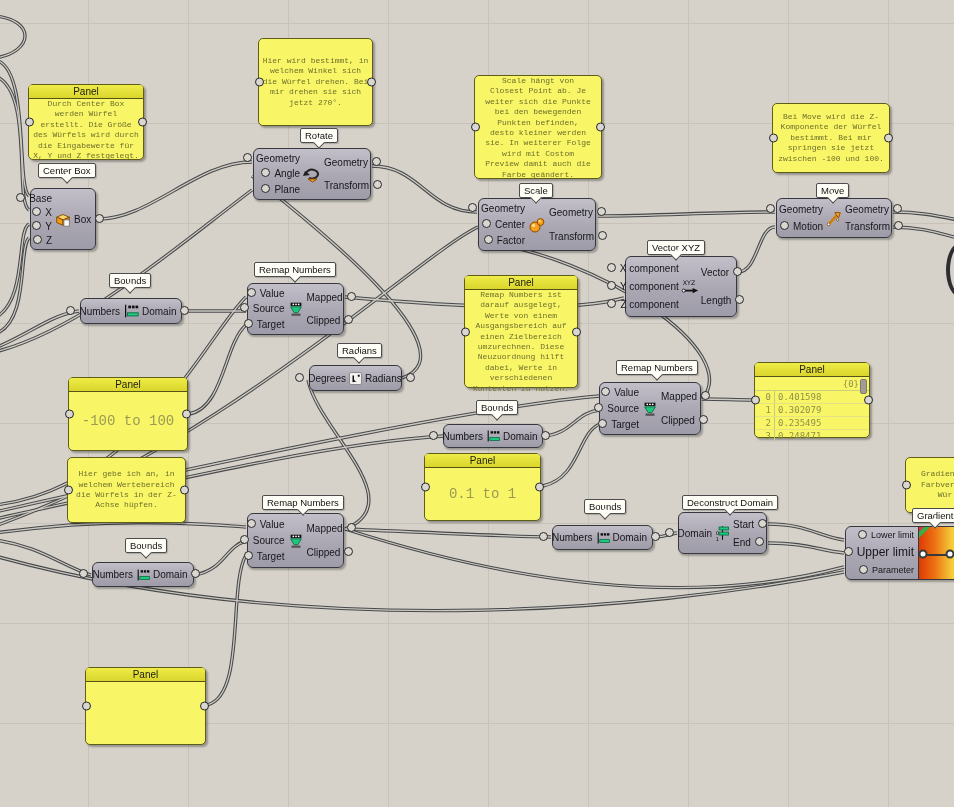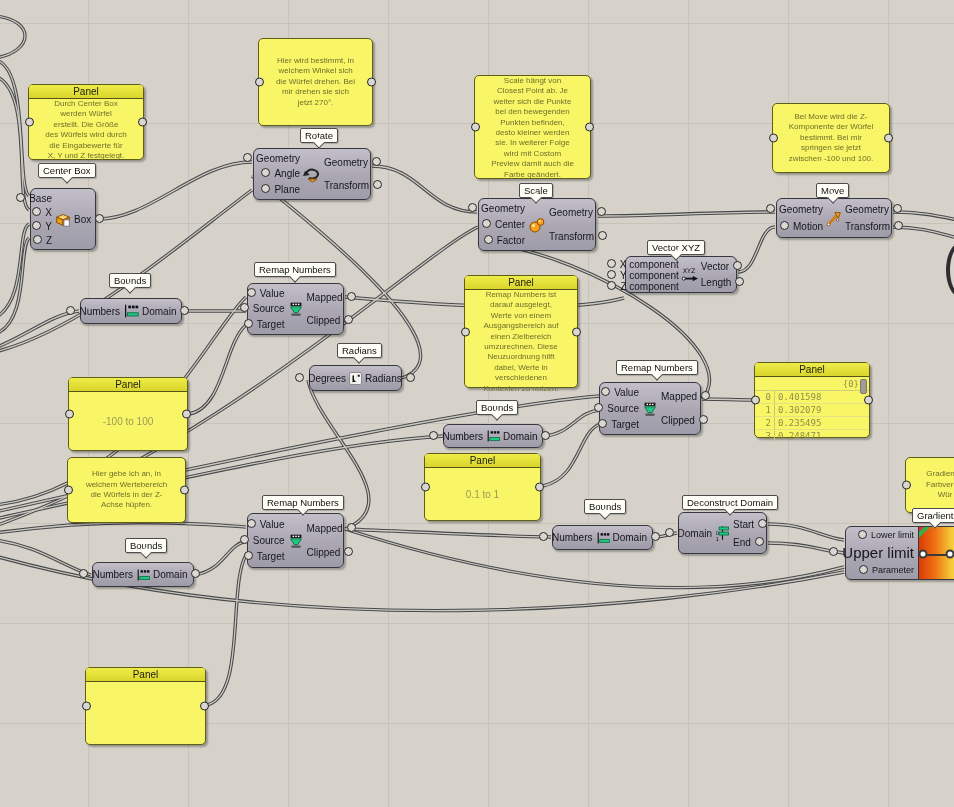--- a/index.html
+++ b/index.html
@@ -33,23 +33,23 @@
   .panel{position:absolute;background:#f8f666;border:1.5px solid #5f5d18;border-radius:5px;
          box-shadow:2px 2px 2px rgba(0,0,0,.3);box-sizing:border-box;
          display:flex;flex-direction:column;}
   .panel::before,.panel::after{content:'';position:absolute;top:50%;width:7px;height:7px;
          border-radius:50%;background:#dad7d0;border:1px solid #27272b;transform:translateY(-50%);}
   .panel::before{left:-4px;} .panel::after{right:-4px;}
   .phead{background:linear-gradient(180deg,#efec48,#d9d52c);border-bottom:1.5px solid #55531a;
          text-align:center;font-size:10px;color:#1c1c10;line-height:13px;height:13px;
          border-radius:3px 3px 0 0;flex:0 0 auto;}
   .pbody{flex:1;display:flex;align-items:center;justify-content:center;text-align:center;
-         font-family:Liberation Sans, sans-serif;white-space:pre-wrap;}
+         font-family:Liberation Mono, monospace;white-space:pre-wrap;}
   .note-text{font-size:8px;line-height:10.4px;color:#6f6f2c;}
-  .range-text{font-size:10px;color:#9b9a55;}
+  .range-text{font-size:14px;color:#9b9a55;}
 
   
   .vrow{display:flex;font-family:"DejaVu Sans Mono",monospace;font-size:9px;color:#8f8f4a;
         line-height:12px;border-bottom:1px solid #e4e282;}
   .vidx{flex:0 0 16px;text-align:right;padding-right:3px;border-right:1px solid #c9c87c;}
   .vval{padding-left:3px;}
   .vpath{font-family:"DejaVu Sans Mono",monospace;font-size:9px;color:#8f8f4a;text-align:right;
          padding:2px 10px 1px 0;border-bottom:1px solid #cfce7a;}
   .scrollnub{position:absolute;right:2px;top:16px;width:5px;height:13px;background:#a19d94;
          border-radius:2px;border:1px solid #7d7a72;}
@@ -300,21 +300,21 @@
         <span class="plabel">Geometry</span>
         <i class="s"></i>
       </div>
     <div class="port pout">
         <span class="plabel">Transform</span>
         <i class="s"></i>
       </div>
   </div>
 </div>
 
-<div class="comp" style="left:625px;top:256px;width:112px;height:37px">
+<div class="comp" style="left:625px;top:256px;width:112px;height:61px">
   <div class="pcol in" style="flex:1.6">
     <div class="port pin">
         <i class="s"></i>
         <span class="plabel">X component</span>
       </div>
     <div class="port pin">
         <i class="s"></i>
         <span class="plabel">Y component</span>
       </div>
     <div class="port pin">
@@ -595,21 +595,21 @@
 </div>
 
 <div class="comp" style="left:845px;top:526px;width:118px;height:54px;padding:0 0 0 6px">
   <div class="pcol in gradcol" style="flex:0 0 62px">
     <div class="port pin">
         <i class="s"></i>
         <span class="plabel" style="font-size:9px">Lower limit</span>
       </div>
     <div class="port pin">
         <i class="s"></i>
-        <span class="plabel" style="font-size:15px">Upper limit</span>
+        <span class="plabel" style="font-size:12px">Upper limit</span>
       </div>
     <div class="port pin">
         <i class="s"></i>
         <span class="plabel" style="font-size:9px">Parameter</span>
       </div>
   </div>
   <div class="gradbar">
     <div class="gcorner"></div>
     <div class="gcorner2"></div>
     <div class="gline"></div>
@@ -630,21 +630,21 @@
 </div>
 
 <div class="panel" style="left:258px;top:38px;width:115px;height:88px">
   <div class="pbody note-text">Hier wird bestimmt, in
 welchem Winkel sich
 die Würfel drehen. Bei
 mir drehen sie sich
 jetzt 270°.</div>
 </div>
 
-<div class="panel" style="left:474px;top:75px;width:117px;height:104px">
+<div class="panel" style="left:474px;top:75px;width:128px;height:104px">
   <div class="pbody note-text">Scale hängt von
 Closest Point ab. Je
 weiter sich die Punkte
 bei den bewegenden
 Punkten befinden,
 desto kleiner werden
 sie. In weiterer Folge
 wird mit Costom
 Preview damit auch die
 Farbe geändert.</div>

